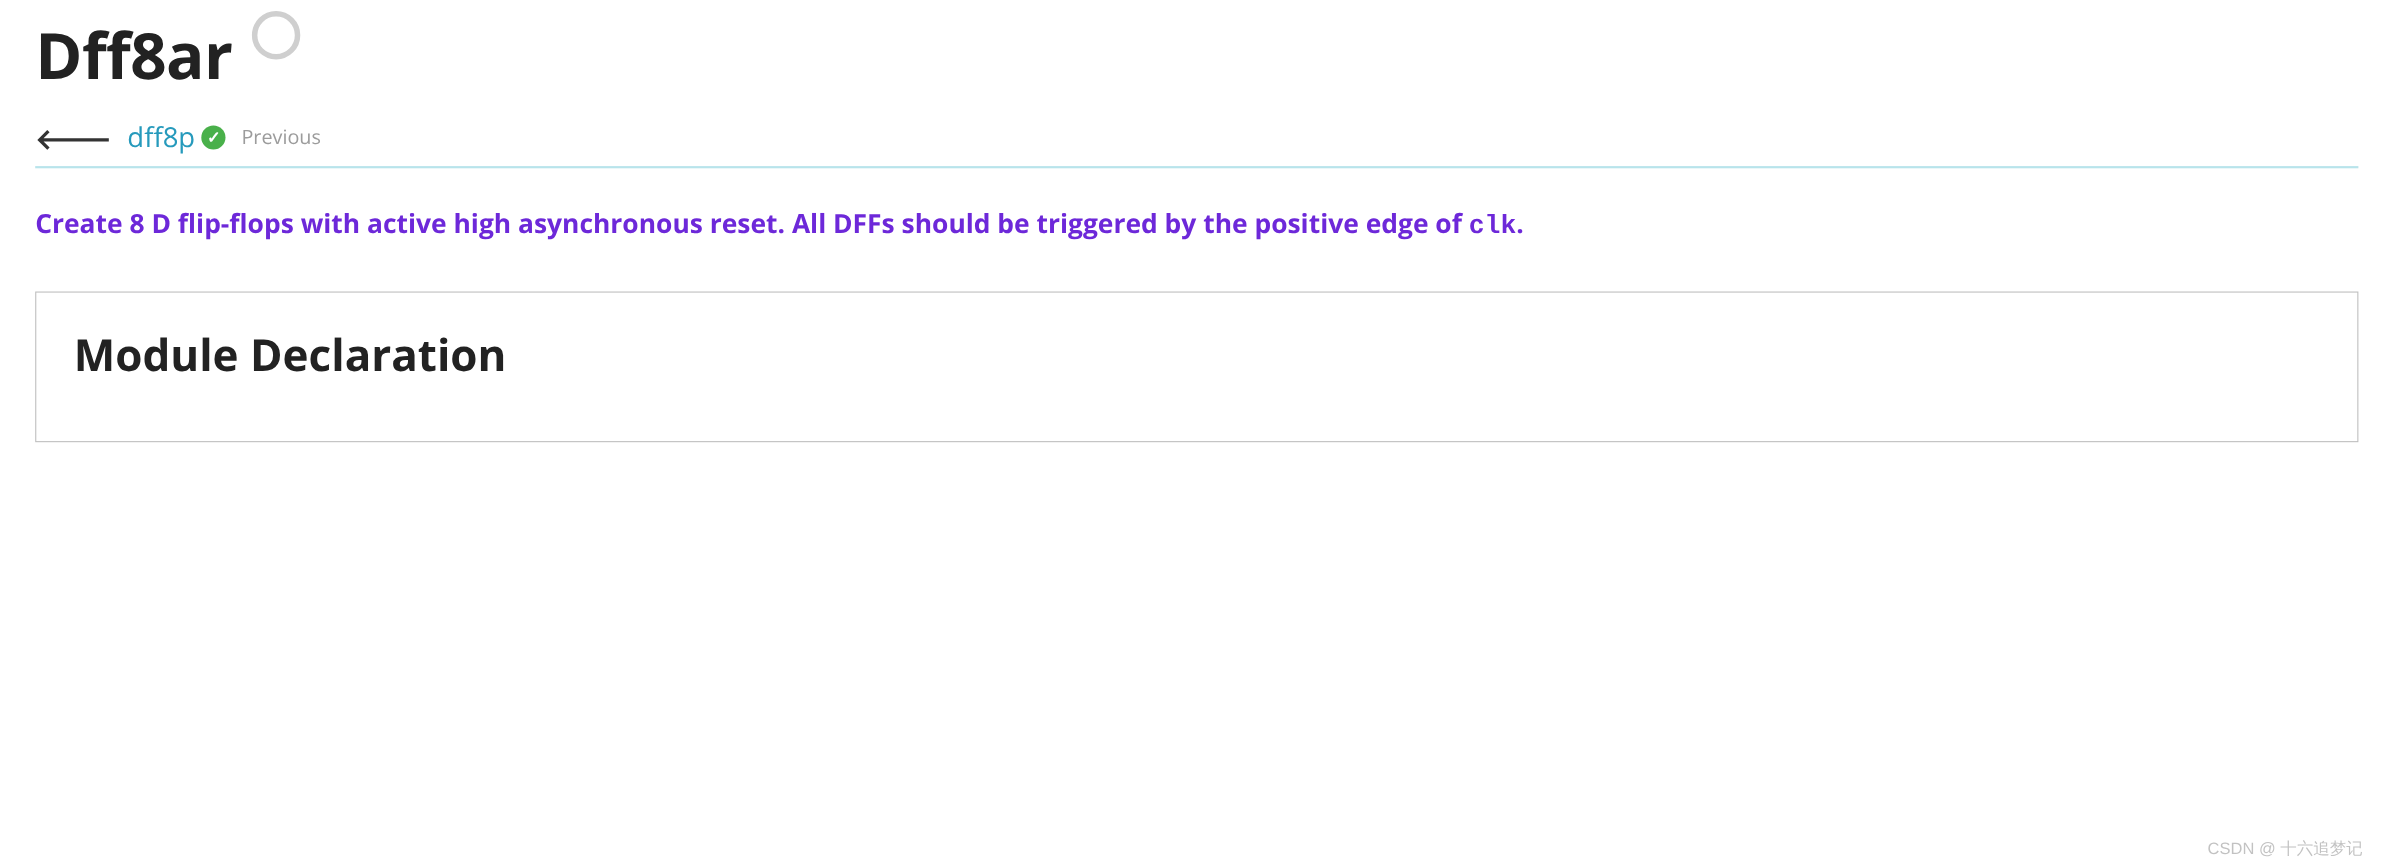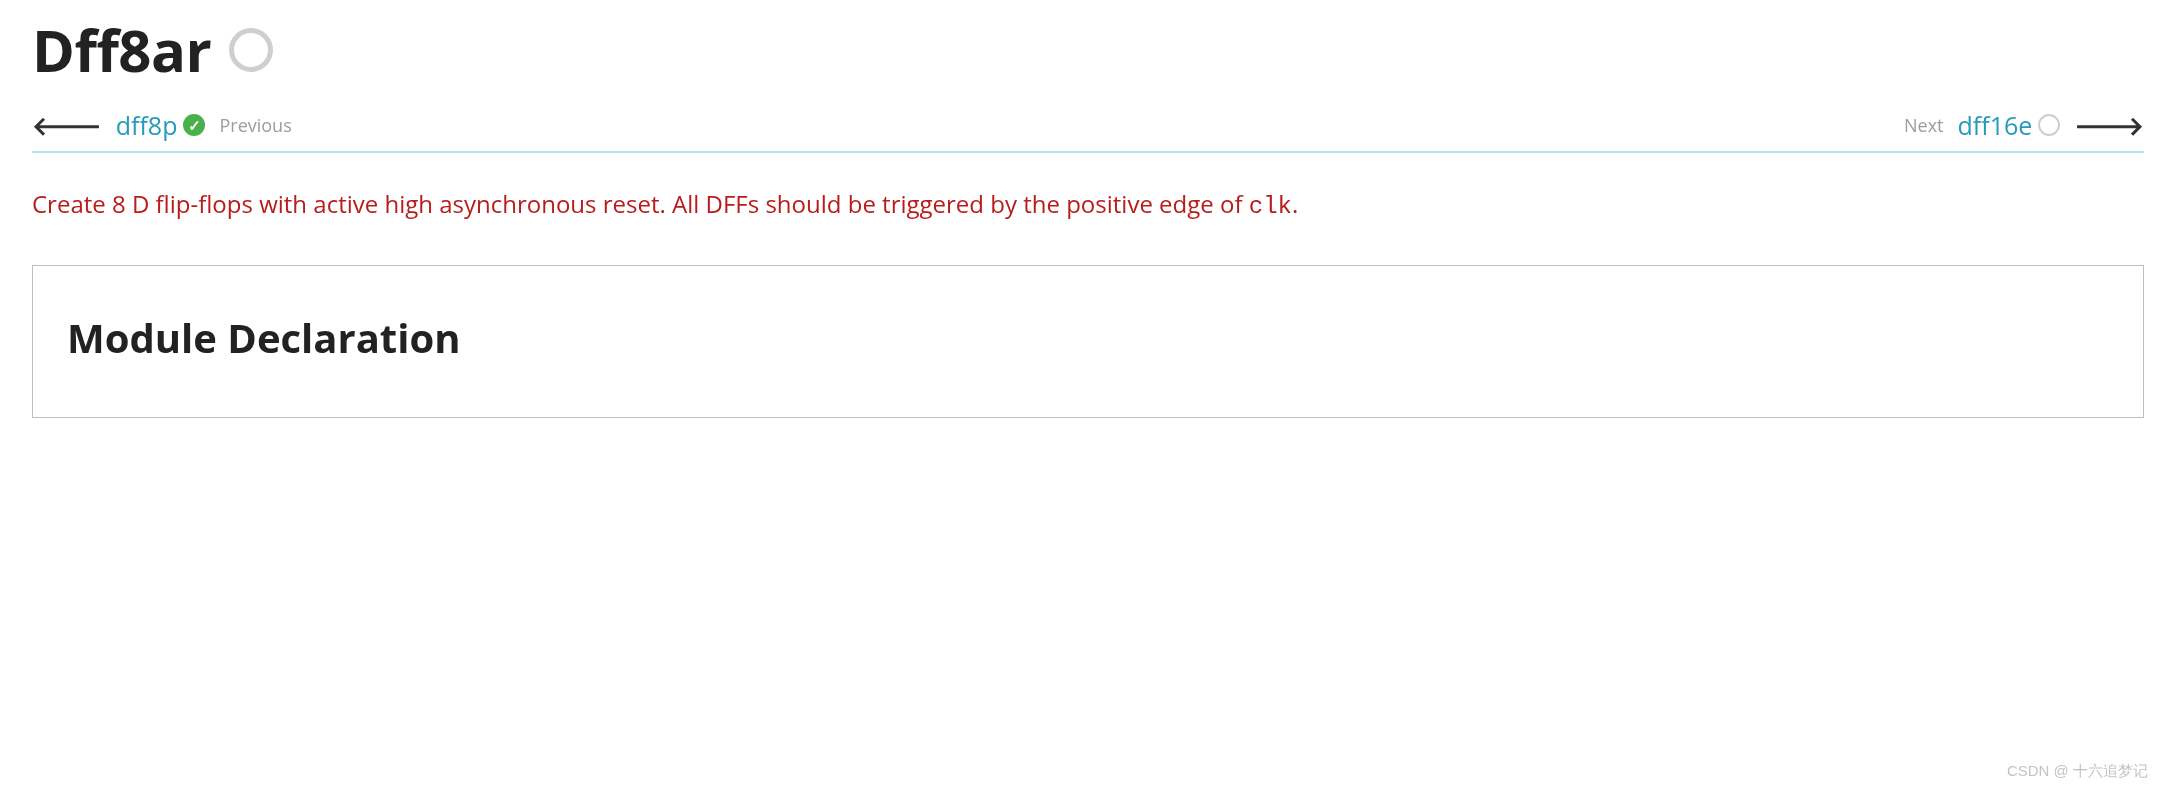--- a/index.html
+++ b/index.html
@@ -5,21 +5,21 @@
   * { box-sizing: border-box; margin: 0; padding: 0; }
   body {
     font-family: "Open Sans", "Helvetica Neue", Helvetica, Arial, sans-serif;
     background: #ffffff;
     color: #333333;
     padding: 10px 32px 20px 32px;
     width: 2176px;
   }
   .title-row {
     display: flex;
-    align-items: center;
+    align-items: flex-start;
     gap: 18px;
     margin-bottom: 18px;
   }
   h1 {
     font-size: 58px;
     font-weight: 700;
     color: #222222;
     letter-spacing: -0.5px;
   }
   .title-status {
@@ -71,31 +71,32 @@
     font-weight: 700;
   }
   .empty-badge {
     width: 22px; height: 22px;
     border: 2.5px solid #cfcfcf;
     border-radius: 50%;
     display: inline-block;
   }
   .description {
     font-size: 24px;
-    color: #b91c1c;
+    color: #6d28d9;
     margin-bottom: 40px;
     line-height: 1.45;
+    font-weight: bold;
   }
   .description code {
     font-family: "Menlo", "Consolas", "Courier New", monospace;
     font-size: 24px;
   }
   .module-box {
     border: 1px solid #bfbfbf;
-    padding: 44px 34px 30px 34px;
+    padding: 28px 34px 30px 34px;
     background: #ffffff;
     margin-top: 38px;
   }
   .module-box h2 {
     font-size: 40px;
     font-weight: 700;
     color: #222222;
     margin-bottom: 22px;
   }
   pre.code {
@@ -125,28 +126,20 @@
 
 <div class="nav-row">
   <div class="nav-left">
     <span class="arrow">🡐</span>
     <a class="nav-link" href="#">
       <span>dff8p</span>
       <span class="check-badge">✓</span>
     </a>
     <span class="nav-label">Previous</span>
   </div>
-  <div class="nav-right">
-    <span class="nav-label">Next</span>
-    <a class="nav-link" href="#">
-      <span>dff16e</span>
-      <span class="empty-badge"></span>
-    </a>
-    <span class="arrow">🡒</span>
-  </div>
 </div>
 
 <p class="description">
   <span>Create 8 D flip-flops with active high asynchronous reset. All DFFs should be triggered by the positive edge of </span><code>clk</code><span>.</span>
 </p>
 
 <div class="module-box">
   <h2>Module Declaration</h2>
 </div>
 

